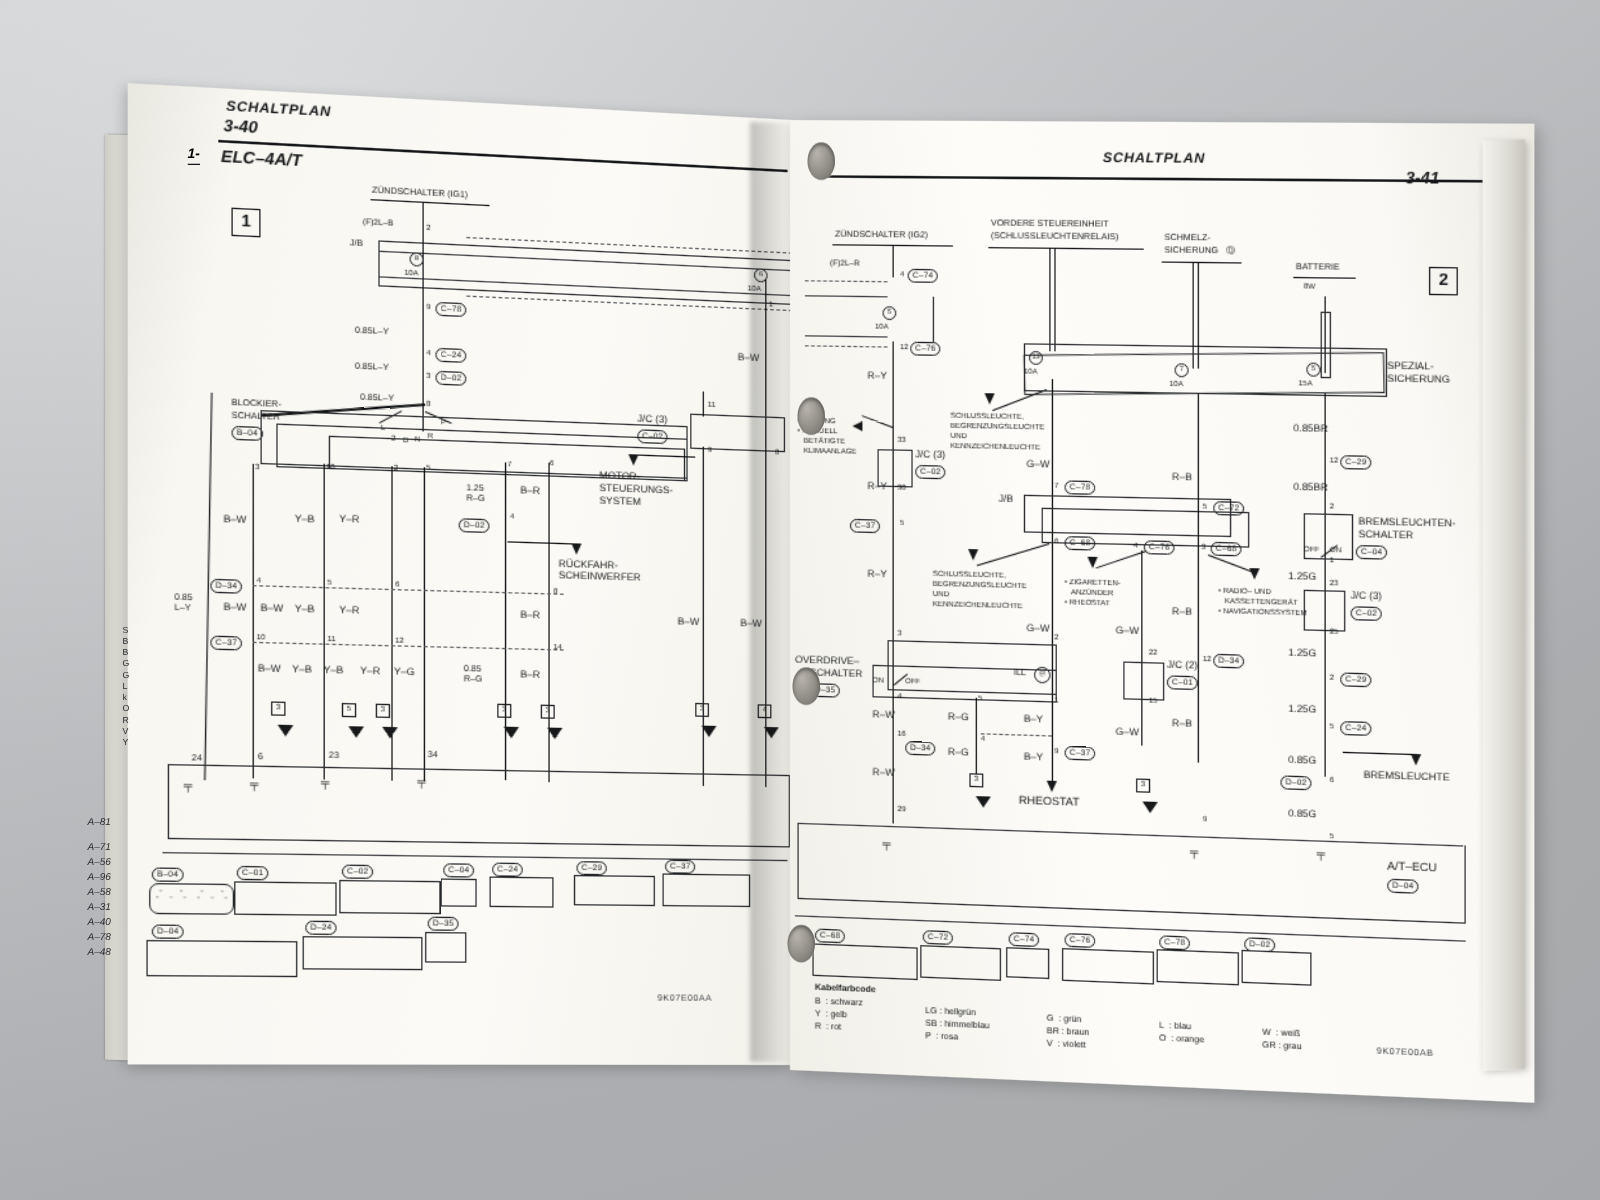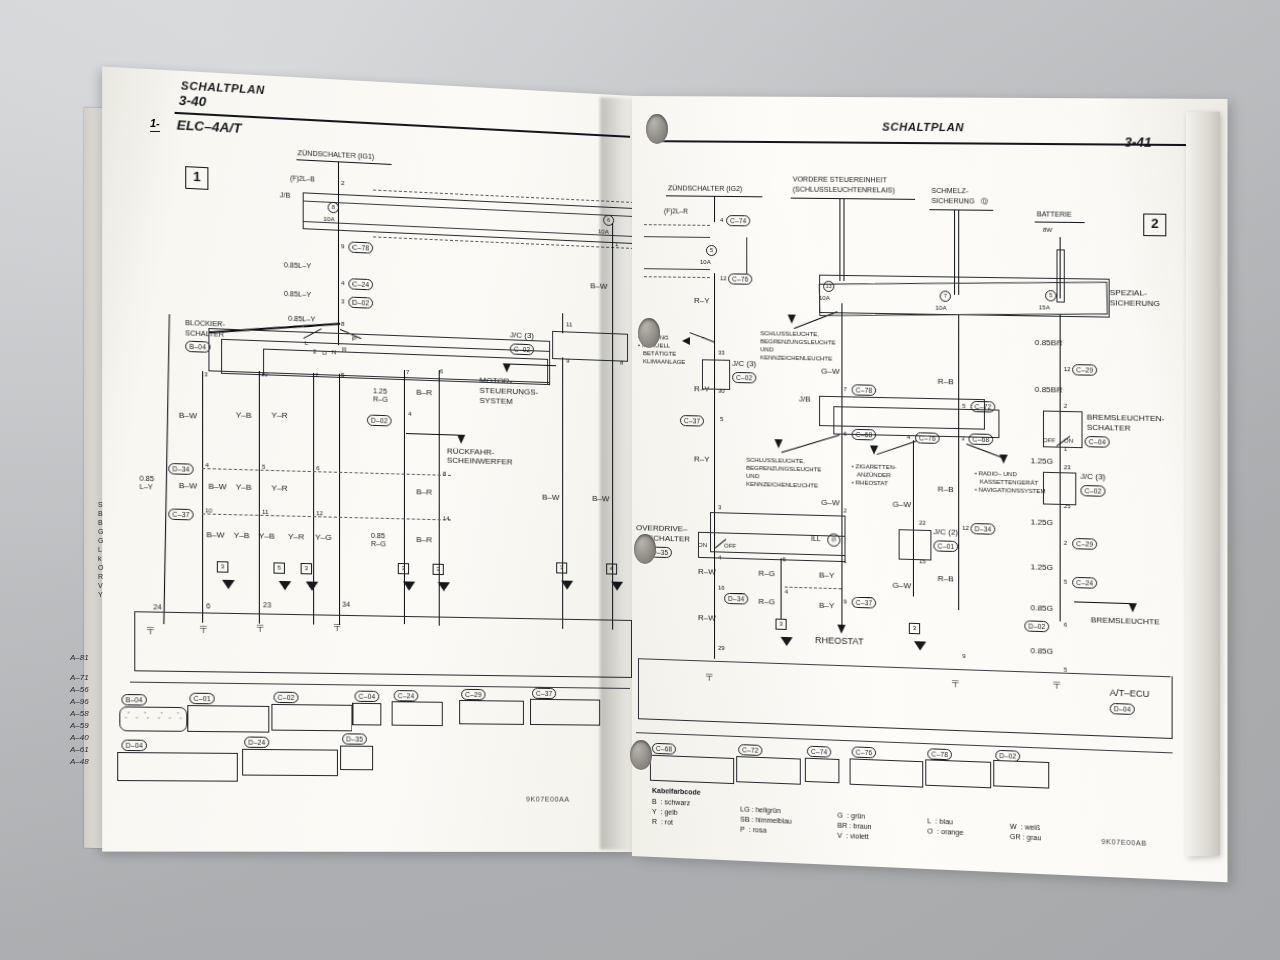--- a/index.html
+++ b/index.html
@@ -654,21 +654,21 @@
     <div>Y</div>
   </div>
 
   <div class="vtext" style="left:70px;top:652px;line-height:12px;font-style:italic;font-size:8px;">
     <div>A–81</div>
     <div style="height:8px;"></div>
     <div>A–71</div>
     <div>A–56</div>
     <div>A–96</div>
     <div>A–58</div>
-    <div>A–59</div>
+    <div>A–31</div>
     <div>A–40</div>
-    <div>A–61</div>
+    <div>A–78</div>
     <div>A–48</div>
   </div>
 
   <div class="lbl t11 b i" style="left:150px;top:118px;border-bottom:1.4px solid #15161a;padding-bottom:1px;">1-</div>
 
 </div>
 
 </body></html>

